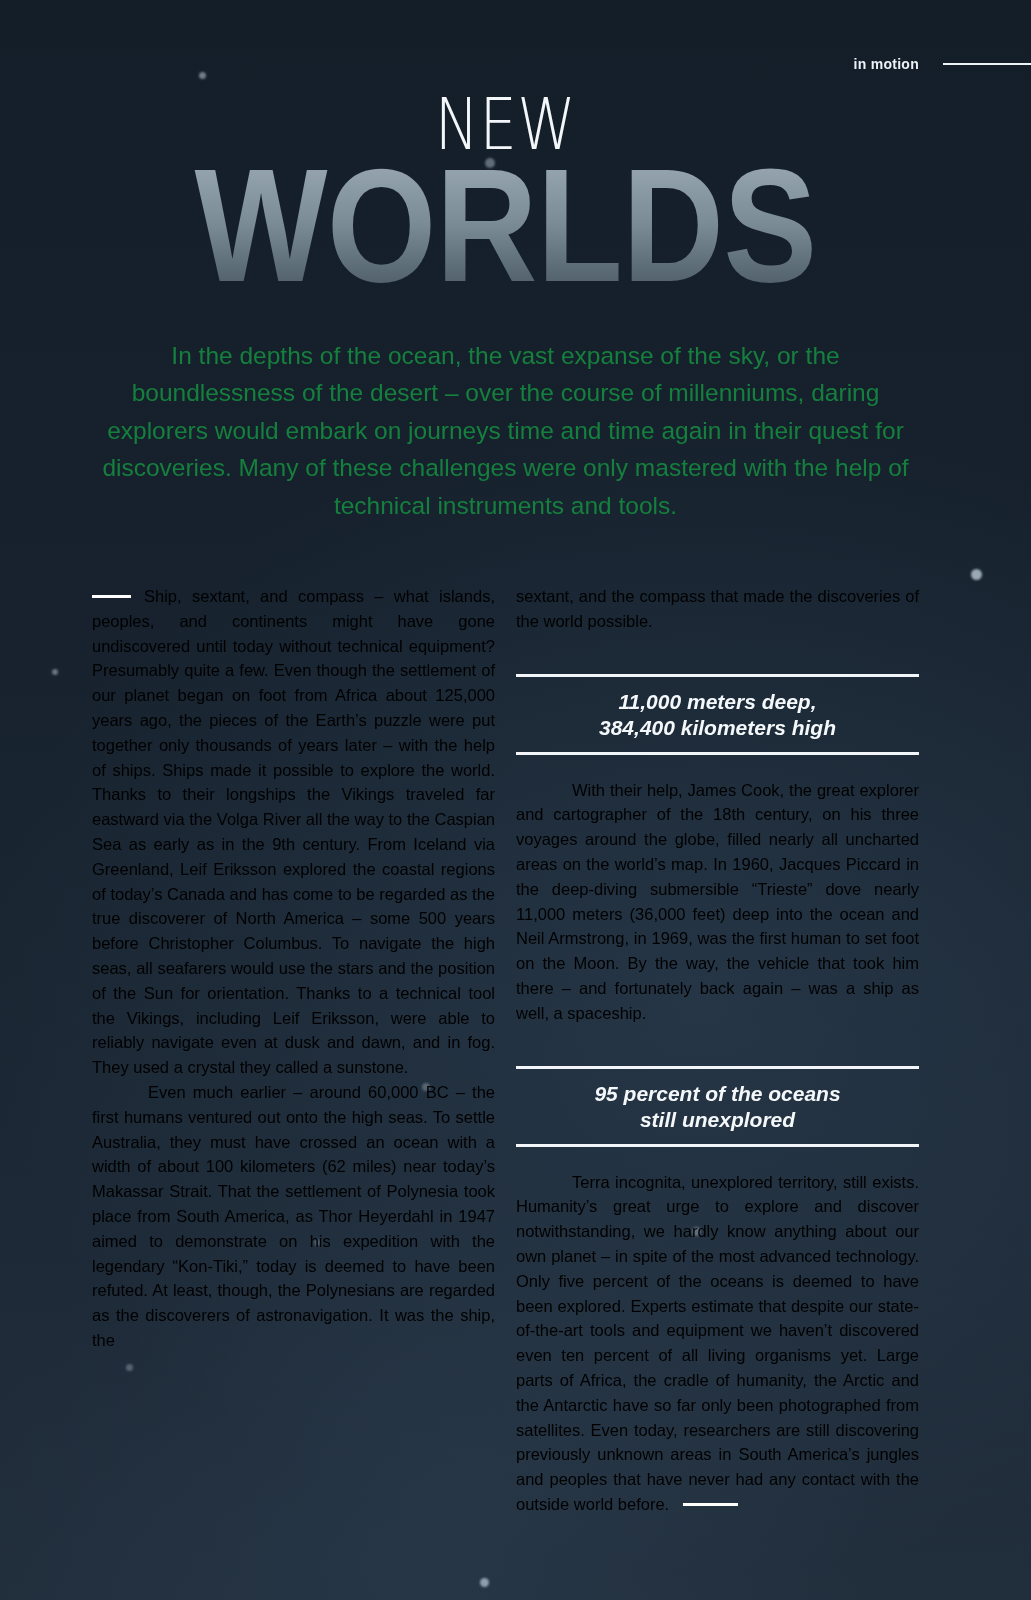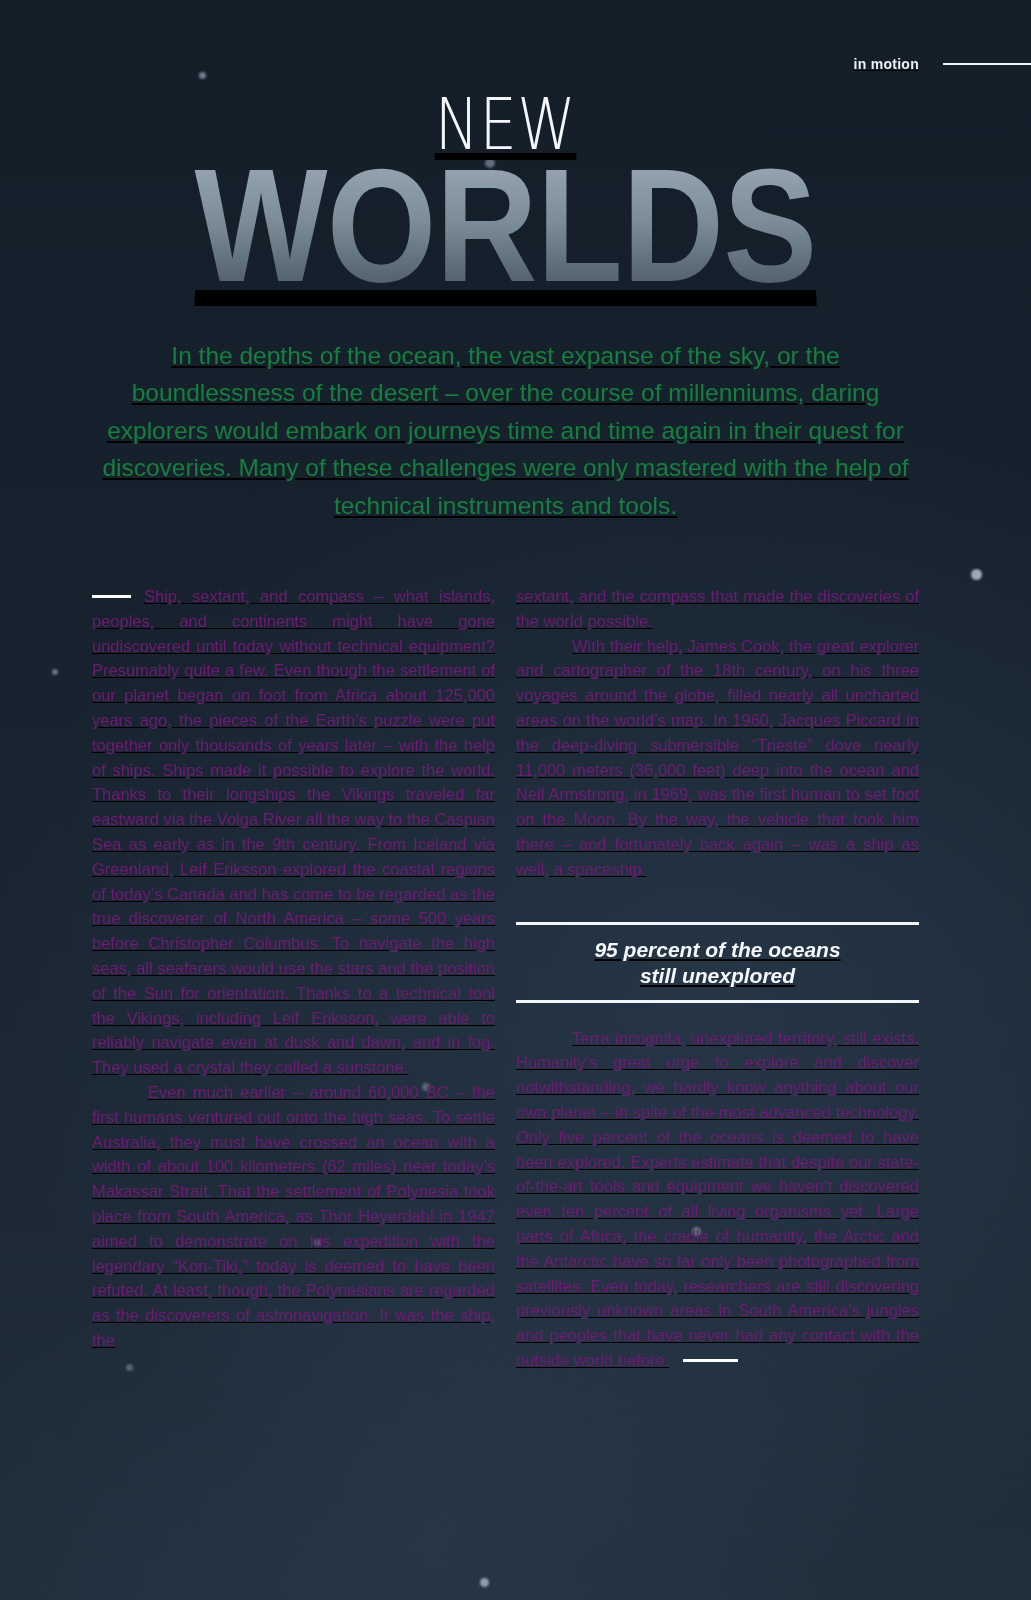--- a/index.html
+++ b/index.html
@@ -4,21 +4,21 @@
 <style>
   html,body{margin:0;padding:0;}
   body{
     width:1031px;height:1600px;overflow:hidden;
     font-family:"Liberation Sans",sans-serif;
     background:
       radial-gradient(1100px 900px at 68% 62%, rgba(95,135,170,0.16), rgba(0,0,0,0) 65%),
       radial-gradient(800px 600px at 42% 96%, rgba(95,135,170,0.10), rgba(0,0,0,0) 60%),
       linear-gradient(180deg,#141e29 0%,#17222e 40%,#1c2835 72%,#212e3c 100%);
   }
-  .page{position:relative;width:1031px;height:1600px;overflow:hidden;text-decoration:underline;}
+  .page{position:relative;width:1031px;height:1600px;overflow:hidden;}
   #starfield{position:absolute;inset:0;pointer-events:none;}
   .star{position:absolute;border-radius:50%;background:#bccbd8;filter:blur(1.3px);}
 
   .content{position:relative;width:827px;margin-left:92px;}
 
   
   .hdr{position:relative;padding-top:56px;display:flex;justify-content:flex-end;}
   .tagline{font-size:14px;font-weight:700;color:#ecf1f5;letter-spacing:.02em;}
   .hdr-rule{position:absolute;top:63px;left:calc(100% + 24px);width:88px;height:2px;background:#eef3f6;}
 
@@ -50,21 +50,21 @@
     color:#15803d;font-weight:400;
   }
   .byline{margin-top:26px;display:flex;align-items:center;justify-content:center;gap:13px;}
   .byline-dash{width:40px;height:3px;background:#fff;}
   .byline-text{font-style:italic;font-size:15px;color:#dde5eb;letter-spacing:.02em;}
 
   
   .columns{margin-top:60px;display:flex;gap:21px;}
   .col{width:403px;}
   .body{
-    margin:0;font-size:16.5px;line-height:24.8px;color:#701a75;
+    margin:0;font-size:16.5px;line-height:24.8px;color:#000000;
     text-align:justify;hyphens:auto;-webkit-hyphens:auto;
   }
   .indent{text-indent:56px;}
   .lead-dash{display:inline-block;width:39px;height:3px;background:#fff;vertical-align:4px;margin-right:13px;}
   .end-dash{display:inline-block;width:55px;height:3px;background:#fff;vertical-align:4px;margin-left:14px;}
 
   .subhead{margin:40px 0 23px;}
   .subhead .rule{height:3px;background:#f2f6f8;}
   .subhead .ht{
     padding:12px 0 11px;text-align:center;
@@ -107,20 +107,28 @@
       <div class="col">
         <p class="body"><span class="lead-dash"></span><span>Ship, sextant, and compass – what islands, peoples, and continents might have gone undiscovered until today without technical equipment? Presumably quite a few. Even though the settlement of our planet began on foot from Africa about 125,000 years ago, the pieces of the Earth’s puzzle were put together only thousands of years later – with the help of ships. Ships made it possible to explore the world. Thanks to their longships the Vikings traveled far eastward via the Volga River all the way to the Caspian Sea as early as in the 9th century. From Iceland via Greenland, Leif Eriksson explored the coastal regions of today’s Canada and has come to be regarded as the true discoverer of North America – some 500 years before Christopher Columbus. To navigate the high seas, all seafarers would use the stars and the position of the Sun for orientation. Thanks to a technical tool the Vikings, including Leif Eriksson, were able to reliably navigate even at dusk and dawn, and in fog. They used a crystal they called a sunstone.</span></p>
 
 
         <p class="body indent">Even much earlier – around 60,000 BC – the first humans ventured out onto the high seas. To settle Australia, they must have crossed an ocean with a width of about 100 kilometers (62 miles) near today’s Makassar Strait. That the settlement of Polynesia took place from South America, as Thor Heyerdahl in 1947 aimed to demonstrate on his expedition with the legendary “Kon-Tiki,” today is deemed to have been refuted. At least, though, the Polynesians are regarded as the discoverers of astronavigation. It was the ship, the</p>
       </div>
 
       <div class="col">
         <p class="body">sextant, and the compass that made the discoveries of the world possible.</p>
 
+        <div class="subhead">
+          <div class="rule"></div>
+          <div class="ht">
+            <div>11,000 meters deep,</div>
+            <div>384,400 kilometers high</div>
+          </div>
+          <div class="rule"></div>
+        </div>
 
         <p class="body indent">With their help, James Cook, the great explorer and cartographer of the 18th century, on his three voyages around the globe, filled nearly all uncharted areas on the world’s map. In 1960, Jacques Piccard in the deep-diving submersible “Trieste” dove nearly 11,000 meters (36,000 feet) deep into the ocean and Neil Armstrong, in 1969, was the first human to set foot on the Moon. By the way, the vehicle that took him there – and fortunately back again – was a ship as well, a spaceship.</p>
 
         <div class="subhead">
           <div class="rule"></div>
           <div class="ht">
             <div>95 percent of the oceans</div>
             <div>still unexplored</div>
           </div>
           <div class="rule"></div>

